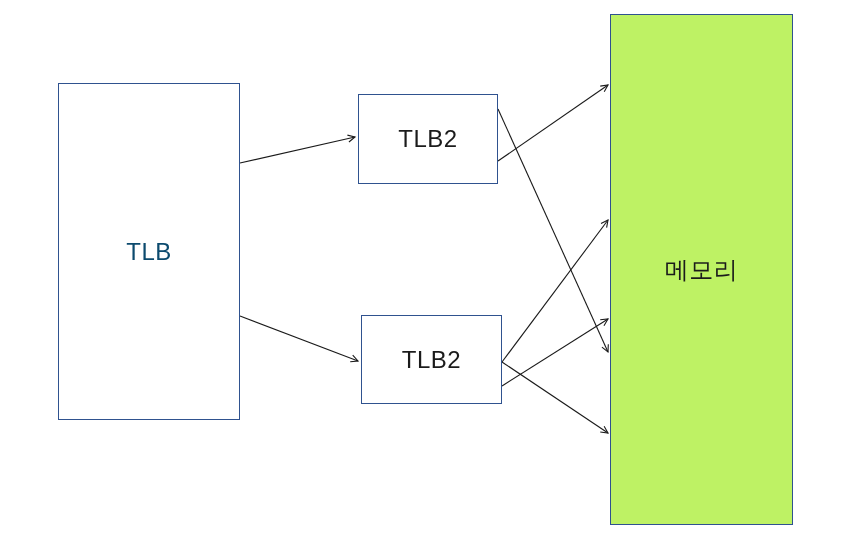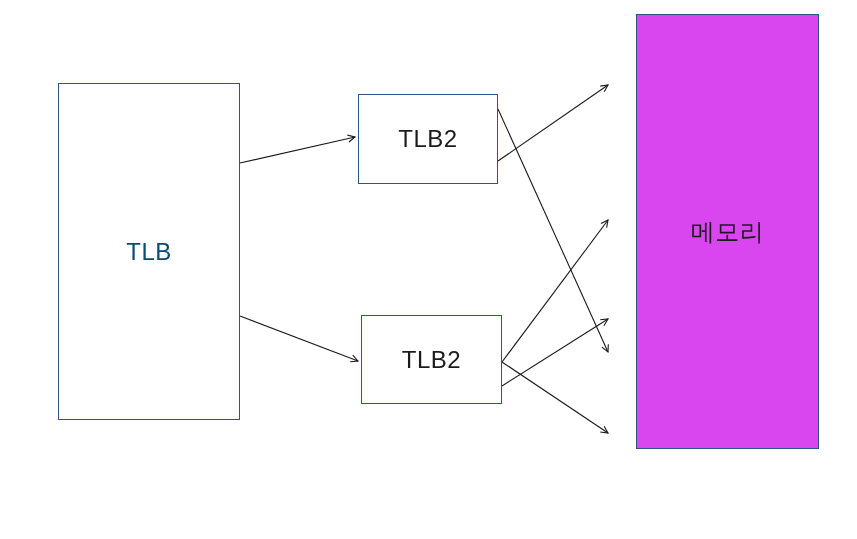--- a/index.html
+++ b/index.html
@@ -65,17 +65,17 @@
   </div>
 
   <div class="node" style="left: 358px; top: 94px; width: 140px; height: 90px; border-color: rgb(47, 82, 143); background: rgb(255, 255, 255);">
     <span class="label" style="color: rgb(27, 27, 27);">TLB2</span>
   </div>
 
   <div class="node" style="left: 361px; top: 315px; width: 141px; height: 89px; border-color: rgb(47, 82, 143); background: rgb(255, 255, 255);">
     <span class="label" style="color: rgb(27, 27, 27);">TLB2</span>
   </div>
 
-  <div class="node" style="left: 636px; top: 14px; width: 183px; height: 435px; border-color: rgb(47, 82, 143); background: #d946ef;">
+  <div class="node" style="left: 610px; top: 14px; width: 183px; height: 511px; border-color: rgb(47, 82, 143); background: #bef264;">
     <span class="label" style="color: rgb(27, 27, 27);">메모리</span>
   </div>
 
 </div>
 
 </body></html>

